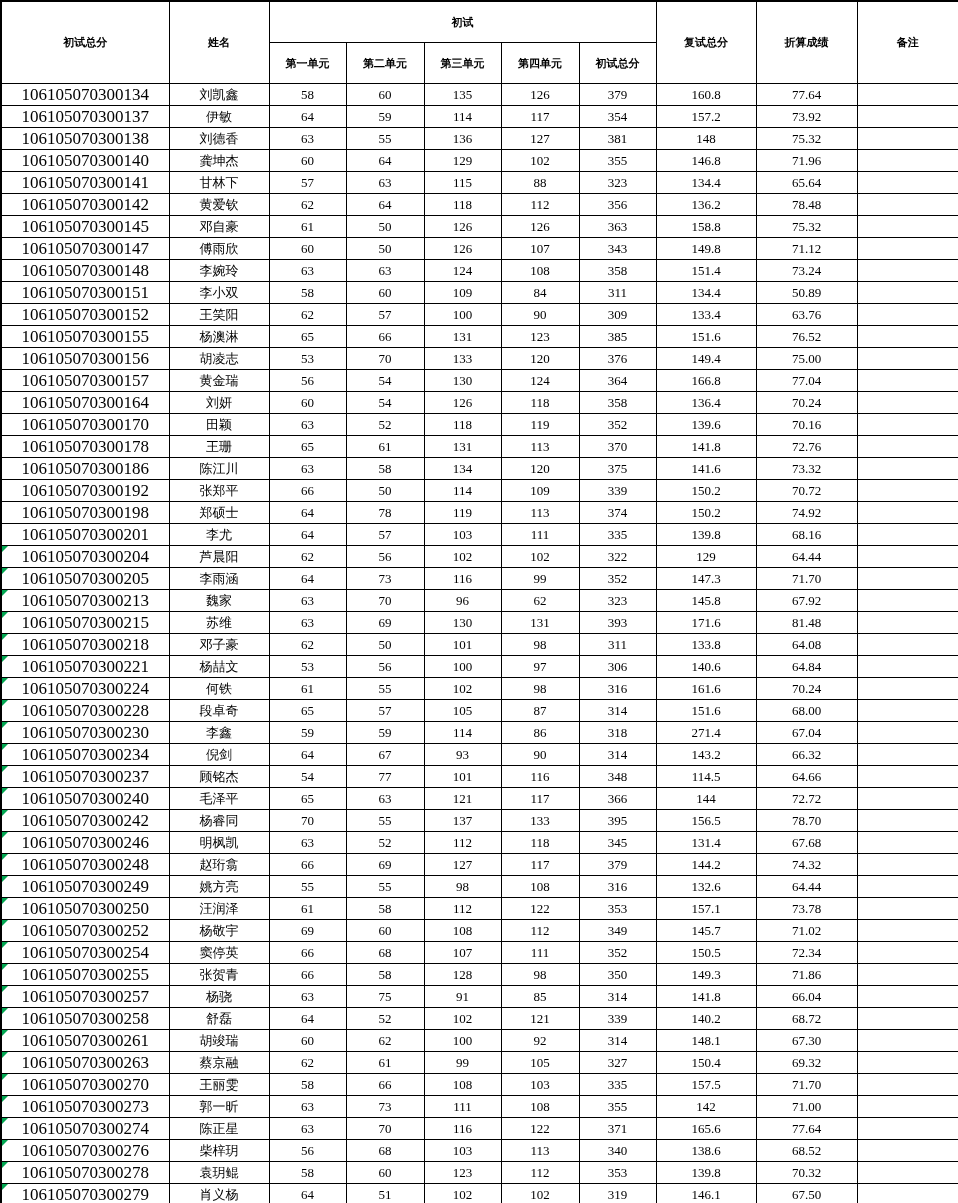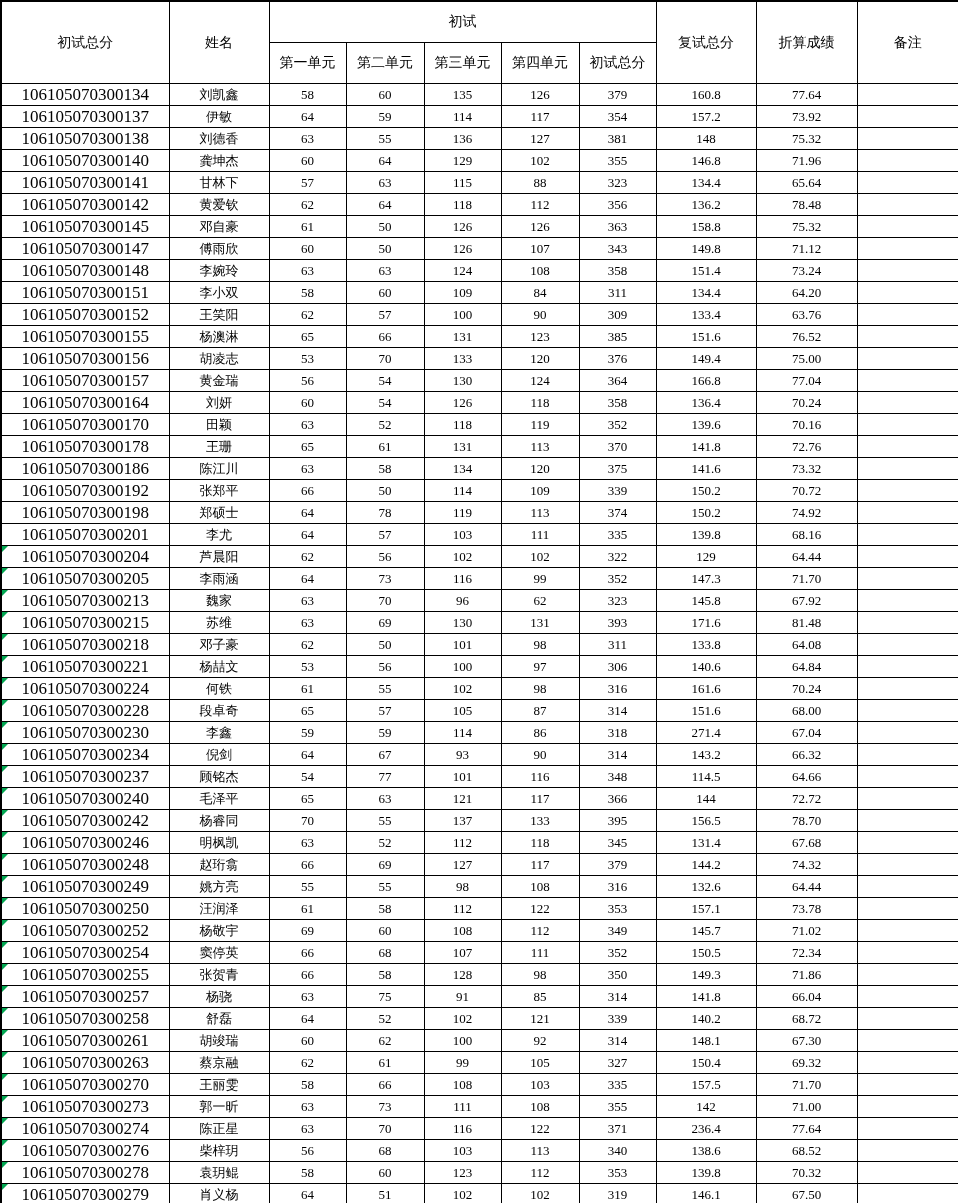--- a/index.html
+++ b/index.html
@@ -1,20 +1,20 @@
 <!DOCTYPE html>
 <html><head>
 <meta charset="utf-8">
 <style>
   html,body{margin:0;padding:0;background:#fff;}
   body{width:958px;font-family:"Liberation Serif","DejaVu Serif",serif;color:#000;}
   table{border-collapse:collapse;table-layout:fixed;width:958px;background:#fff;}
   th,td{border:1px solid #000;text-align:center;vertical-align:middle;padding:0;
         white-space:nowrap;overflow:hidden;}
-  thead th{font-weight:normal;font-size:14px;height:40px;}
+  thead th{font-weight:bold;font-size:11px;height:40px;}
   tbody td{font-size:13px;height:21px;position:relative;}
   td.id-cell{font-size:17px;}
   .flag{position:absolute;top:0;left:0;width:0;height:0;
         border-top:6px solid #00A550;border-right:6px solid transparent;}
   table{border:2px solid #000;}
 </style>
 </head>
 <body>
 
 <table>
@@ -158,21 +158,21 @@
       </tr>
       <tr>
         <td class="id-cell">106105070300151</td>
         <td>李小双</td>
         <td>58</td>
         <td>60</td>
         <td>109</td>
         <td>84</td>
         <td>311</td>
         <td>134.4</td>
-        <td>64.20</td>
+        <td>50.89</td>
         <td></td>
       </tr>
       <tr>
         <td class="id-cell">106105070300152</td>
         <td>王笑阳</td>
         <td>62</td>
         <td>57</td>
         <td>100</td>
         <td>90</td>
         <td>309</td>
@@ -613,21 +613,21 @@
         <td></td>
       </tr>
       <tr>
         <td class="id-cell"><span class="flag"></span>106105070300274</td>
         <td>陈正星</td>
         <td>63</td>
         <td>70</td>
         <td>116</td>
         <td>122</td>
         <td>371</td>
-        <td>236.4</td>
+        <td>165.6</td>
         <td>77.64</td>
         <td></td>
       </tr>
       <tr>
         <td class="id-cell"><span class="flag"></span>106105070300276</td>
         <td>柴梓玥</td>
         <td>56</td>
         <td>68</td>
         <td>103</td>
         <td>113</td>

